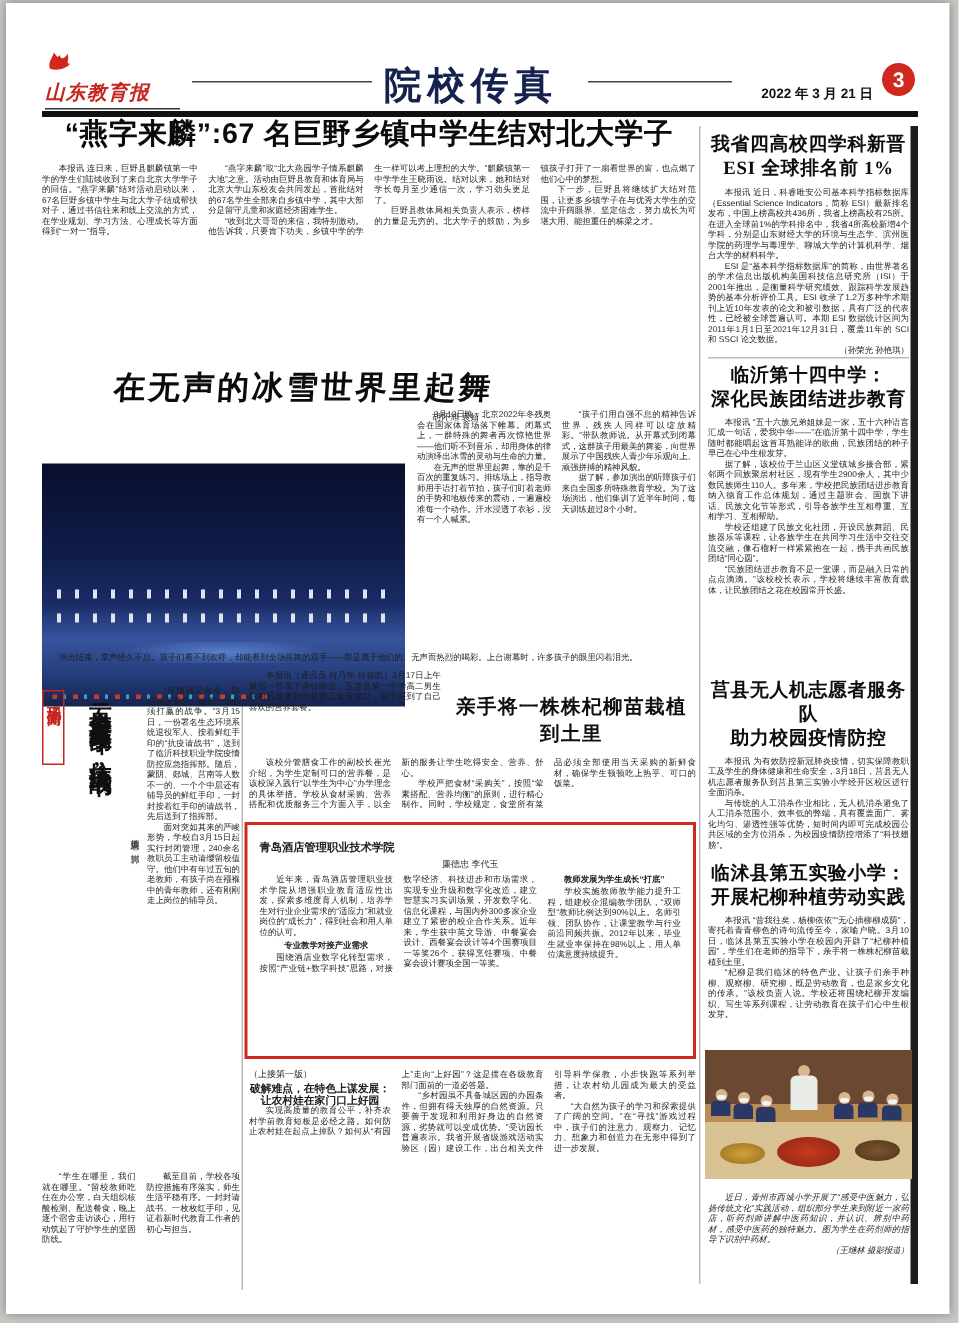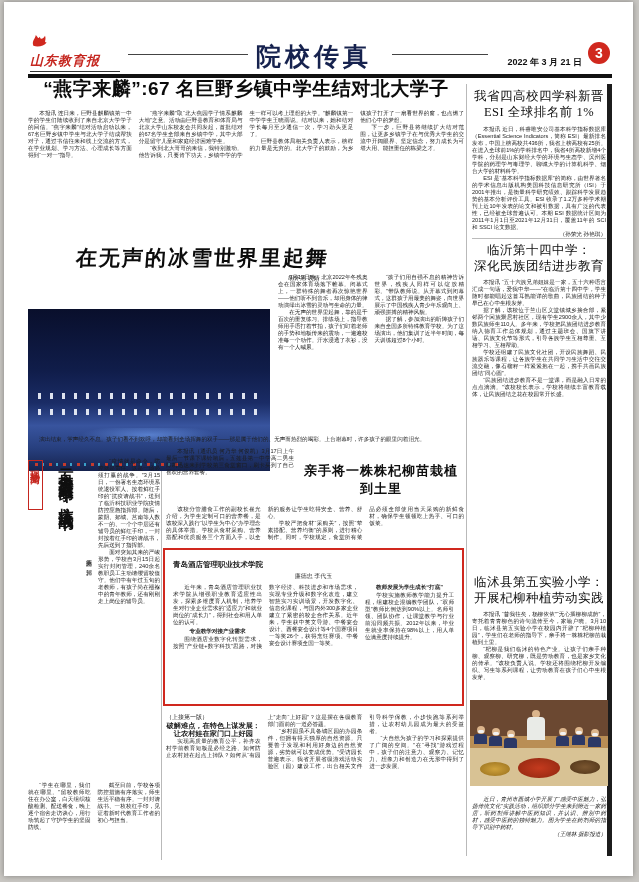--- a/index.html
+++ b/index.html
@@ -43,21 +43,21 @@
   .vbyline{writing-mode:vertical-rl;text-orientation:upright;font-size:6px;color:#333;letter-spacing:1px;}
   
   .wl-headline{font-size:13px;letter-spacing:1px;}
   .redbox{border:2px solid #d0281e;background:#fff;}
   .kicker{font-size:7.5px;font-weight:bold;color:#222;}
   .qd-headline{font-size:15.5px;letter-spacing:.5px;}
   .subhead{font-weight:bold;text-align:center;text-indent:0 !important;margin:2px 0 1px !important;}
   .cont-note{font-size:6px;color:#222;text-indent:0 !important;}
   .cont-head{font-weight:bold;font-size:7.2px;text-indent:0 !important;text-align:center;margin:1px 0 !important;}
   
-  .r-head{font-family:"Liberation Serif","DejaVu Serif",serif;font-weight:normal;font-size:12.5px;color:#0d0d0d;text-align:center;line-height:16px;letter-spacing:.5px;}
+  .r-head{font-family:"Liberation Serif","DejaVu Serif",serif;font-weight:bold;font-size:12.5px;color:#0d0d0d;text-align:center;line-height:16px;letter-spacing:.5px;}
   .photo-med{position:relative;overflow:hidden;background:linear-gradient(180deg,#6b4831 0 42%,#b98e55 42% 56%,#d8c294 56% 100%);}
   .pile{position:absolute;border-radius:50%;}
   .kid{position:absolute;width:13px;height:18px;}
   .kid::before{content:"";position:absolute;left:2.5px;top:0;width:8px;height:8px;border-radius:50%;background:#dbb58c;}
   .kid::after{content:"";position:absolute;left:3.5px;top:3.8px;width:6px;height:3.6px;border-radius:2px;background:#f2f2f2;}
   .kid .torso{position:absolute;left:0;top:7.5px;width:13px;height:10px;border-radius:3px 3px 0 0;background:#2b3866;}
   .teacher{position:absolute;width:18px;height:30px;}
   .teacher::before{content:"";position:absolute;left:5px;top:0;width:8px;height:8px;border-radius:50%;background:#dbb58c;}
   .teacher .coat{position:absolute;left:0;top:7px;width:18px;height:23px;border-radius:4px 4px 0 0;background:#e9ebe7;}
   .ps-head{font-family:"Liberation Serif","DejaVu Serif",serif;font-weight:bold;font-size:11.5px;color:#0d0d0d;letter-spacing:1px;}
@@ -180,20 +180,28 @@
     <div class="r-head">临沂第十四中学：</div>
     <div class="r-head">深化民族团结进步教育</div>
     <div class="t5" style="margin-top:5px;">
       <p>本报讯 “五十六族兄弟姐妹是一家，五十六种语言汇成一句话，爱我中华——”在临沂第十四中学，学生随时都能唱起这首耳熟能详的歌曲，民族团结的种子早已在心中生根发芽。</p>
       <p>据了解，该校位于兰山区义堂镇城乡接合部，紧邻两个回族聚居村社区，现有学生2900余人，其中少数民族师生110人。多年来，学校把民族团结进步教育纳入德育工作总体规划，通过主题班会、国旗下讲话、民族文化节等形式，引导各族学生互相尊重、互相学习、互相帮助。</p>
       <p>学校还组建了民族文化社团，开设民族舞蹈、民族器乐等课程，让各族学生在共同学习生活中交往交流交融，像石榴籽一样紧紧抱在一起，携手共画民族团结“同心圆”。</p>
       <p>“民族团结进步教育不是一堂课，而是融入日常的点点滴滴。”该校校长表示，学校将继续丰富教育载体，让民族团结之花在校园常开长盛。</p>
     </div>
   </div>
 
+  <div class="abs" style="left:472px;top:452px;width:134px;">
+    <div class="r-head">莒县无人机志愿者服务队</div>
+    <div class="r-head">助力校园疫情防控</div>
+    <div class="t5" style="margin-top:5px;">
+      <p>本报讯 为有效防控新冠肺炎疫情，切实保障教职工及学生的身体健康和生命安全，3月18日，莒县无人机志愿者服务队到莒县第三实验小学经开区校区进行全面消杀。</p>
+      <p>与传统的人工消杀作业相比，无人机消杀避免了人工消杀范围小、效率低的弊端，具有覆盖面广、雾化均匀、渗透性强等优势，短时间内即可完成校园公共区域的全方位消杀，为校园疫情防控增添了“科技翅膀”。</p>
+    </div>
+  </div>
 
   <div class="abs" style="left:472px;top:574px;width:134px;">
     <div class="r-head">临沭县第五实验小学：</div>
     <div class="r-head">开展杞柳种植劳动实践</div>
     <div class="t5" style="margin-top:5px;">
       <p>本报讯 “昔我往矣，杨柳依依”“无心插柳柳成荫”，寄托着青青柳色的诗句流传至今，家喻户晓。3月10日，临沭县第五实验小学在校园内开辟了“杞柳种植园”，学生们在老师的指导下，亲手将一株株杞柳苗栽植到土里。</p>
       <p>“杞柳是我们临沭的特色产业。让孩子们亲手种柳、观察柳、研究柳，既是劳动教育，也是家乡文化的传承。”该校负责人说。学校还将围绕杞柳开发编织、写生等系列课程，让劳动教育在孩子们心中生根发芽。</p>
     </div>
   </div>
 

